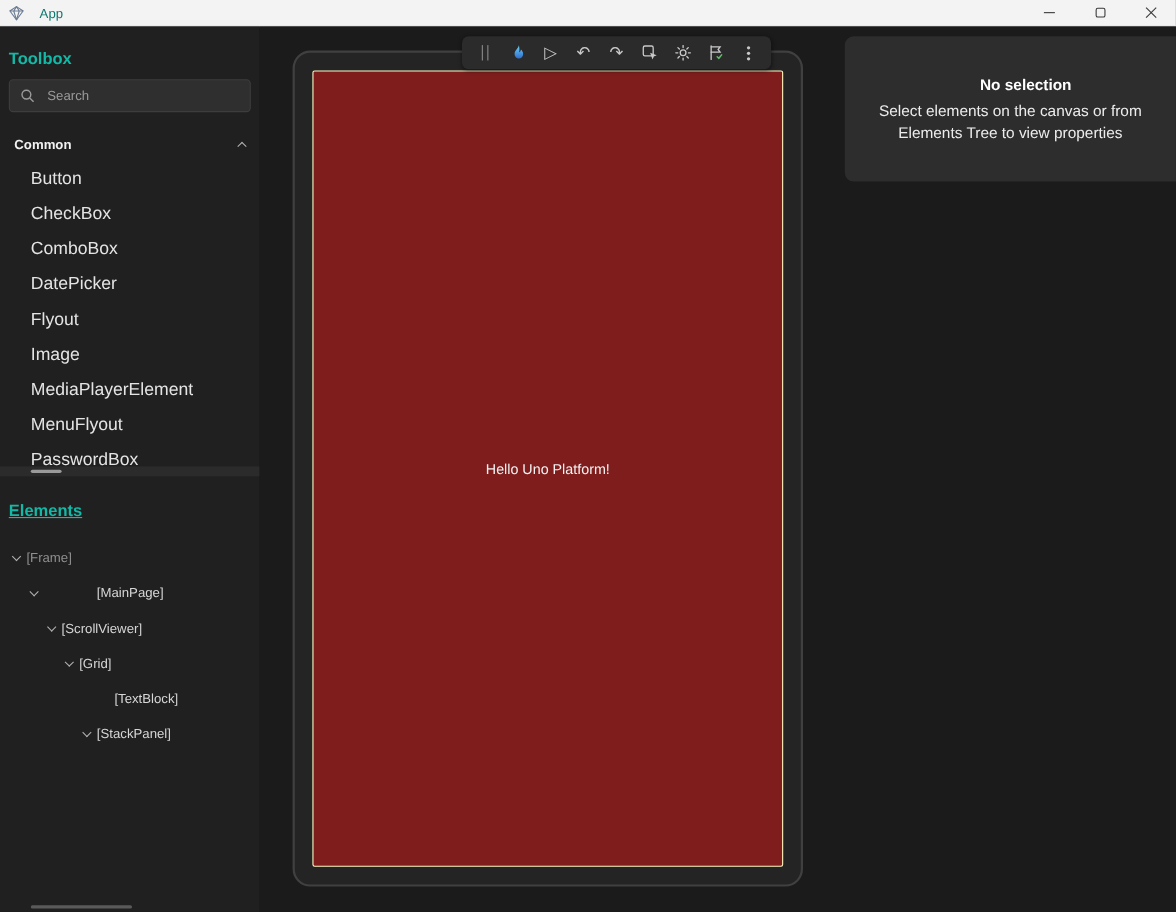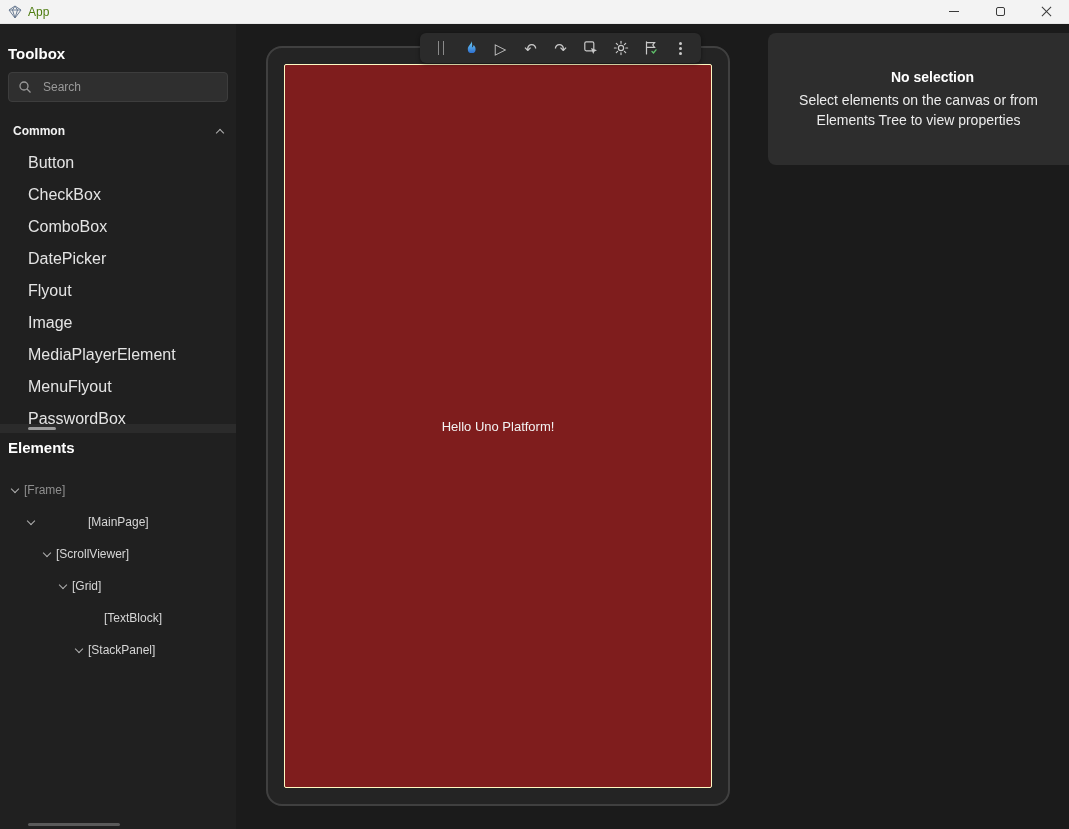--- a/index.html
+++ b/index.html
@@ -10,39 +10,39 @@
     font-family:"Liberation Sans", sans-serif;
     -webkit-font-smoothing:antialiased;
   }
 
   
   .titlebar {
     position:absolute; top:0; left:0; width:1069px; height:24px;
     background:#f3f3f3; border-bottom:1px solid #e6e6e6;
     display:flex; align-items:center; padding-left:8px;
   }
-  .app-title { font-size:12px; color:#4d7c0f; margin-left:6px; }
+  .app-title { font-size:12px; color:#0f766e; margin-left:14px; }
   .win-controls { margin-left:auto; display:flex; height:24px; }
   .win-btn { width:46px; height:24px; display:flex; align-items:center; justify-content:center; }
   .min-glyph { width:10px; height:1px; background:#3a3a3a; }
   .max-glyph { width:9px; height:9px; border:1px solid #3a3a3a; border-radius:2px; }
   .close-glyph { position:relative; width:11px; height:11px; }
   .close-glyph::before, .close-glyph::after {
     content:""; position:absolute; left:-1px; top:5px; width:13px; height:1px; background:#3a3a3a;
   }
   .close-glyph::before { transform:rotate(45deg); }
   .close-glyph::after  { transform:rotate(-45deg); }
 
   
   .sidebar {
     position:absolute; top:24px; left:0; width:236px; bottom:0;
     background:#202020; color:#e4e4e4;
   }
-  .panel-title { margin:22px 0 0 8px; font-size:15px; font-weight:bold; color:#ffffff; line-height:16px; }
-  .panel-title.elements { margin-top:5px; }
+  .panel-title { margin:22px 0 0 8px; font-size:15px; font-weight:bold; color:#14b8a6; line-height:16px; }
+  .panel-title.elements { margin-top:22px;text-decoration:underline; }
 
   .search-box {
     margin:10px 8px 0 8px; height:30px; background:#2f2f2f;
     border:1px solid #3d3d3d; border-radius:4px;
     display:flex; align-items:center; padding:0 9px;
   }
   .search-box input {
     flex:1; margin-left:9px; background:transparent; border:0; outline:none;
     color:#dddddd; font-size:12px; font-family:"Liberation Sans", sans-serif;
   }

